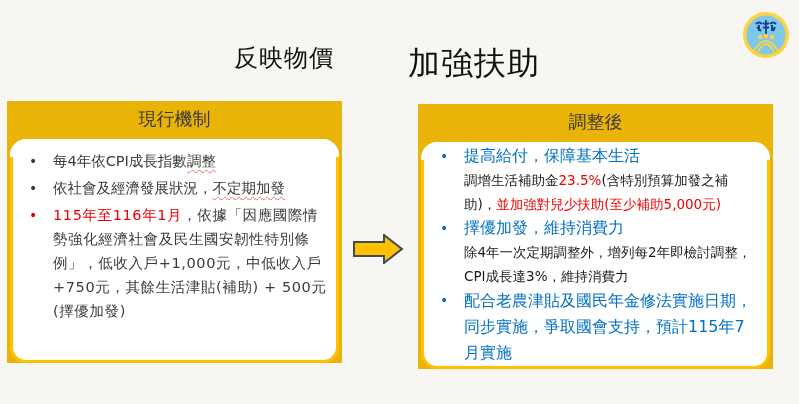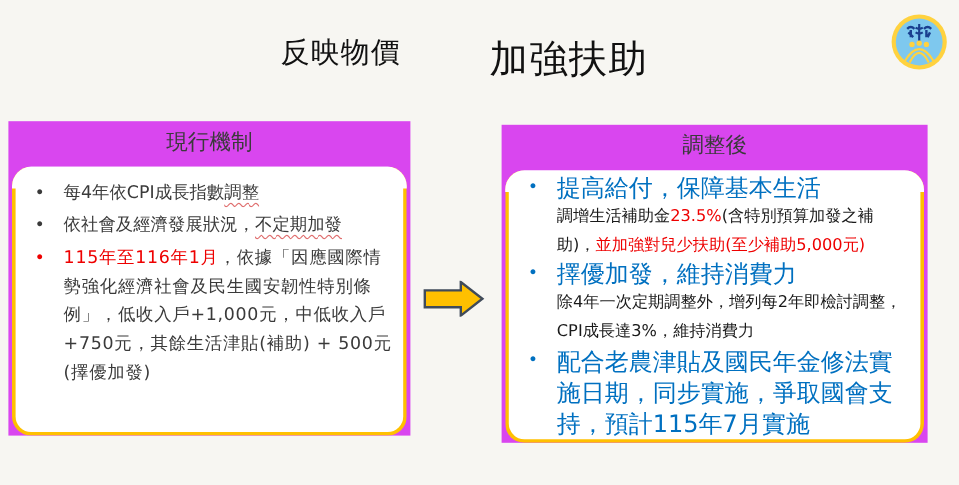--- a/index.html
+++ b/index.html
@@ -1,48 +1,48 @@
 <!DOCTYPE html>
 <html><head>
 <meta charset="utf-8">
 <style>
   html, body { margin:0; padding:0; }
   body {
     width:799px; height:404px; background:#f7f6f2; position:relative; overflow:hidden;
     font-family:"DejaVu Sans", "Liberation Sans", sans-serif; color:#262626;
   }
   .title {
-    position:absolute; top:28px; left:0; width:673px; height:36px;
+    position:absolute; top:42px; left:0; width:673px; height:36px;
   }
   .title .t1 { position:absolute; left:234px; top:0; font-size:24px; color:#111; letter-spacing:1px; }
   .title .t2 { position:absolute; left:408px; top:0; font-size:32px; color:#111; letter-spacing:1px; }
   .logo { position:absolute; left:742px; top:11px; width:48px; height:48px; }
 
-  .box { position:absolute; background:#d946ef; }
+  .box { position:absolute; background:#eab308; }
   .box .header {
     height:38px; line-height:36px; text-align:center; font-size:18px; color:#3a3a3a;
   }
   .box .body {
     position:absolute; left:3px; right:3px; top:38px; bottom:0;
     background:#fff; border:3px solid #ffc000; border-top:none;
     border-radius:16px; box-sizing:border-box;
   }
   .box .body::before {
     content:""; position:absolute; left:-3px; right:-3px; top:0; height:18px;
     background:#fff; border-radius:16px 16px 0 0;
   }
   #left-box { left:7px; top:101px; width:335px; height:262px; }
   #right-box { left:418px; top:104px; width:355px; height:265px; }
 
   .items { position:absolute; left:10px; right:8px; top:10px; font-size:14.5px; }
   .item { position:relative; padding-left:30px; line-height:24px; margin-bottom:3px; }
   .item .bullet { position:absolute; left:6px; top:0; font-size:14px; }
   .lb .item { color:#3a3a3a; }
   .red { color:#ee0000; }
-  .rb .item .head { color:#0070c0; font-size:20px; }
+  .rb .item .head { color:#0070c0; font-size:16px; }
   .rb .item .bullet { color:#0070c0; }
   .rb .desc { color:#1a1a1a; font-size:13.5px; line-height:24px; }
   .wavy { text-decoration: underline wavy #e07070; text-decoration-thickness:1px; text-underline-offset:3px;font-family:Liberation Serif, serif; }
 
   .arrow { position:absolute; left:352px; top:234px; width:52px; height:30px; }
 </style>
 </head>
 <body>
 
 <div class="title">

